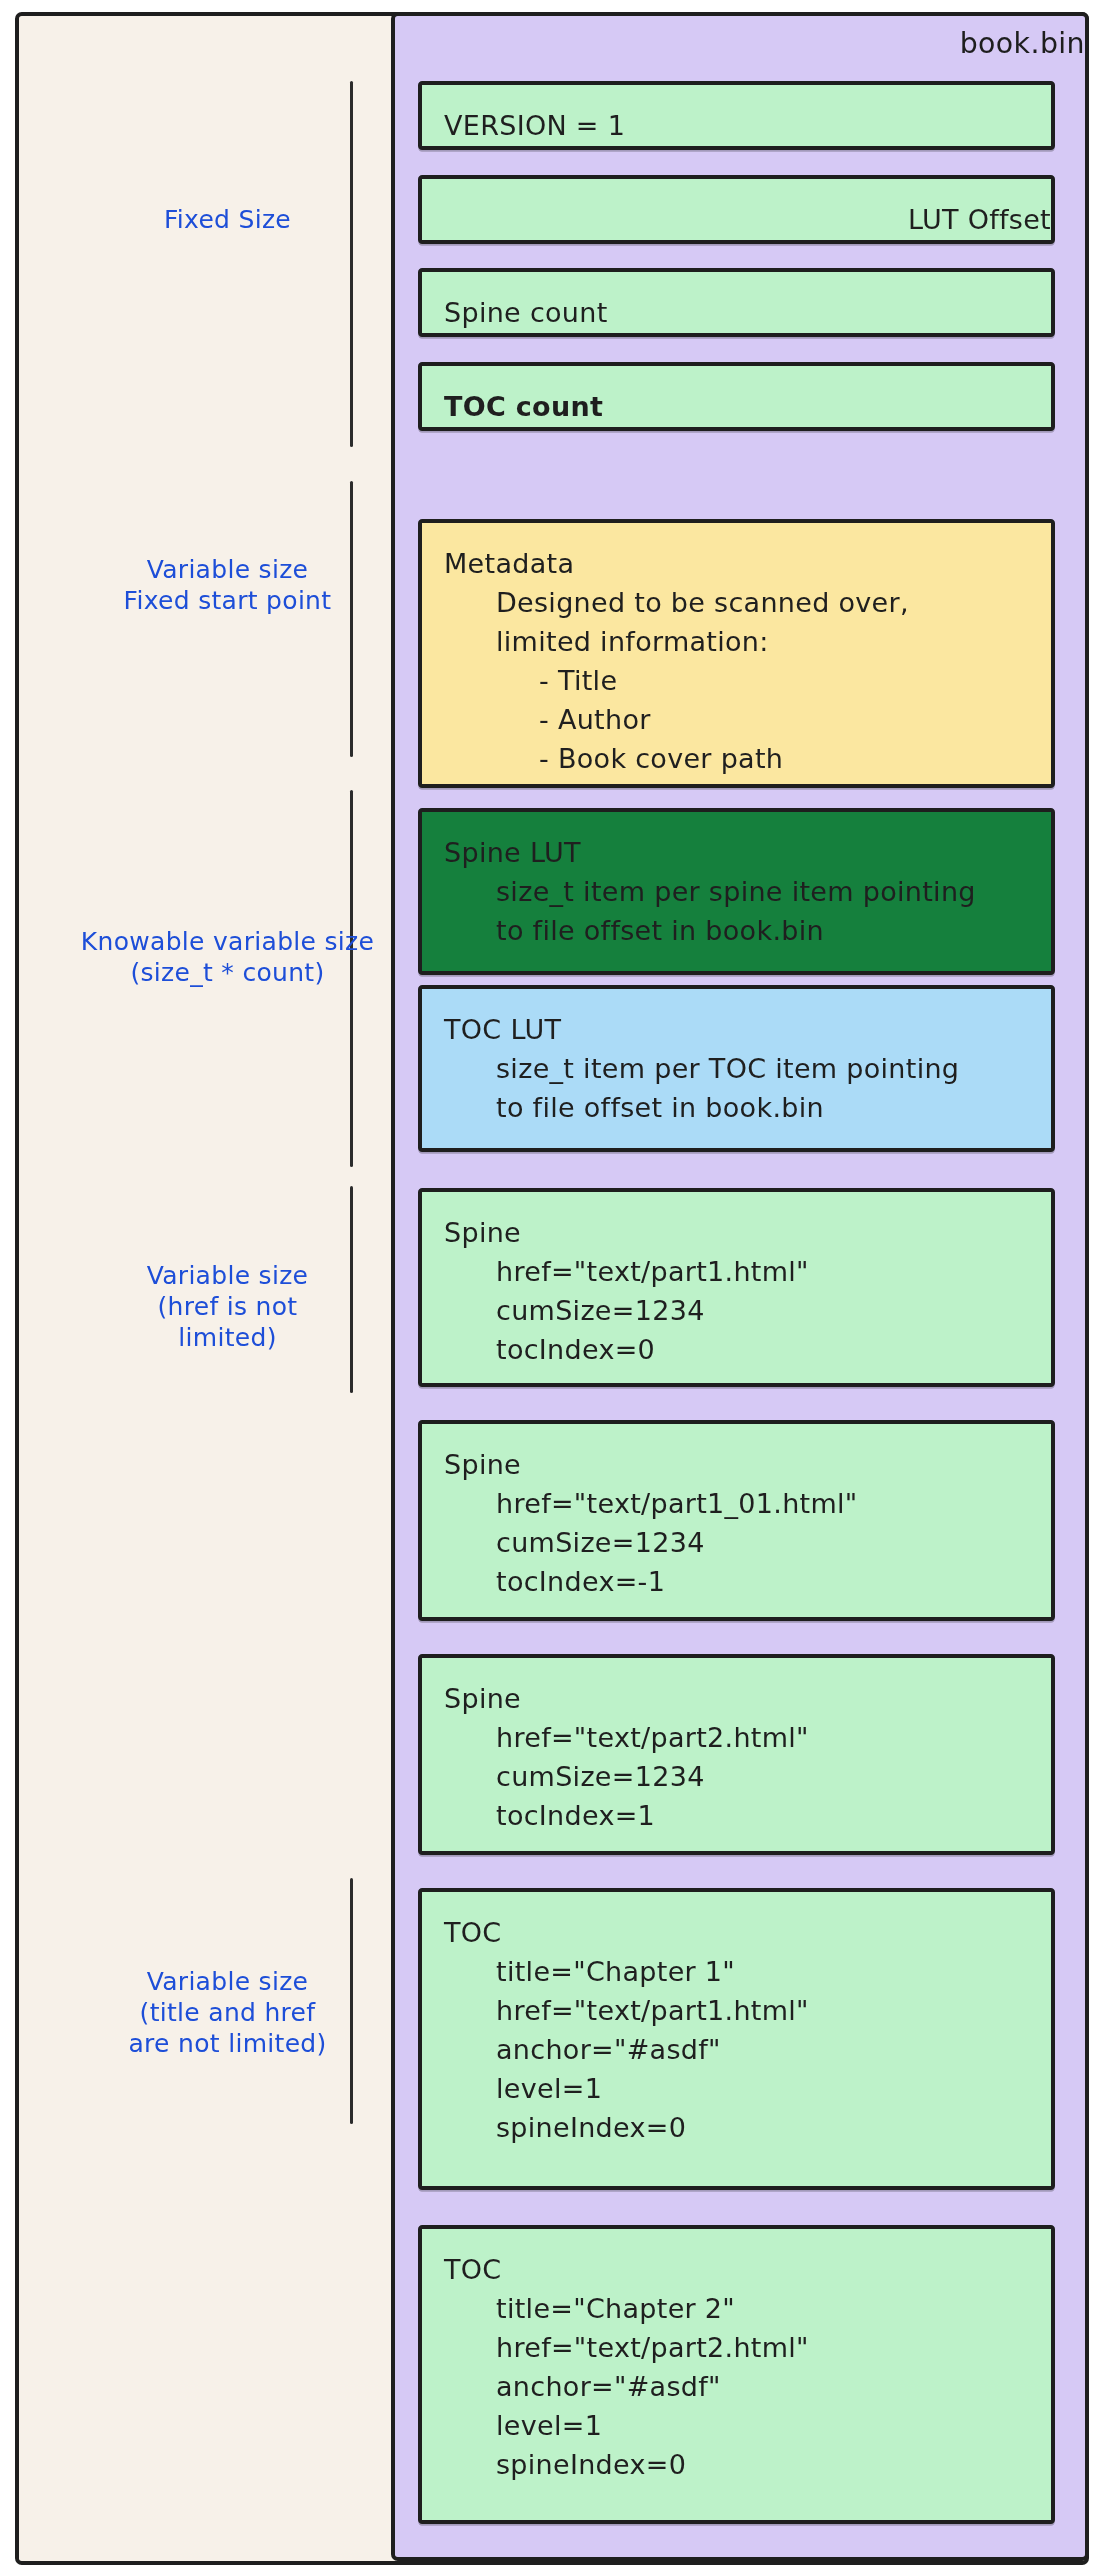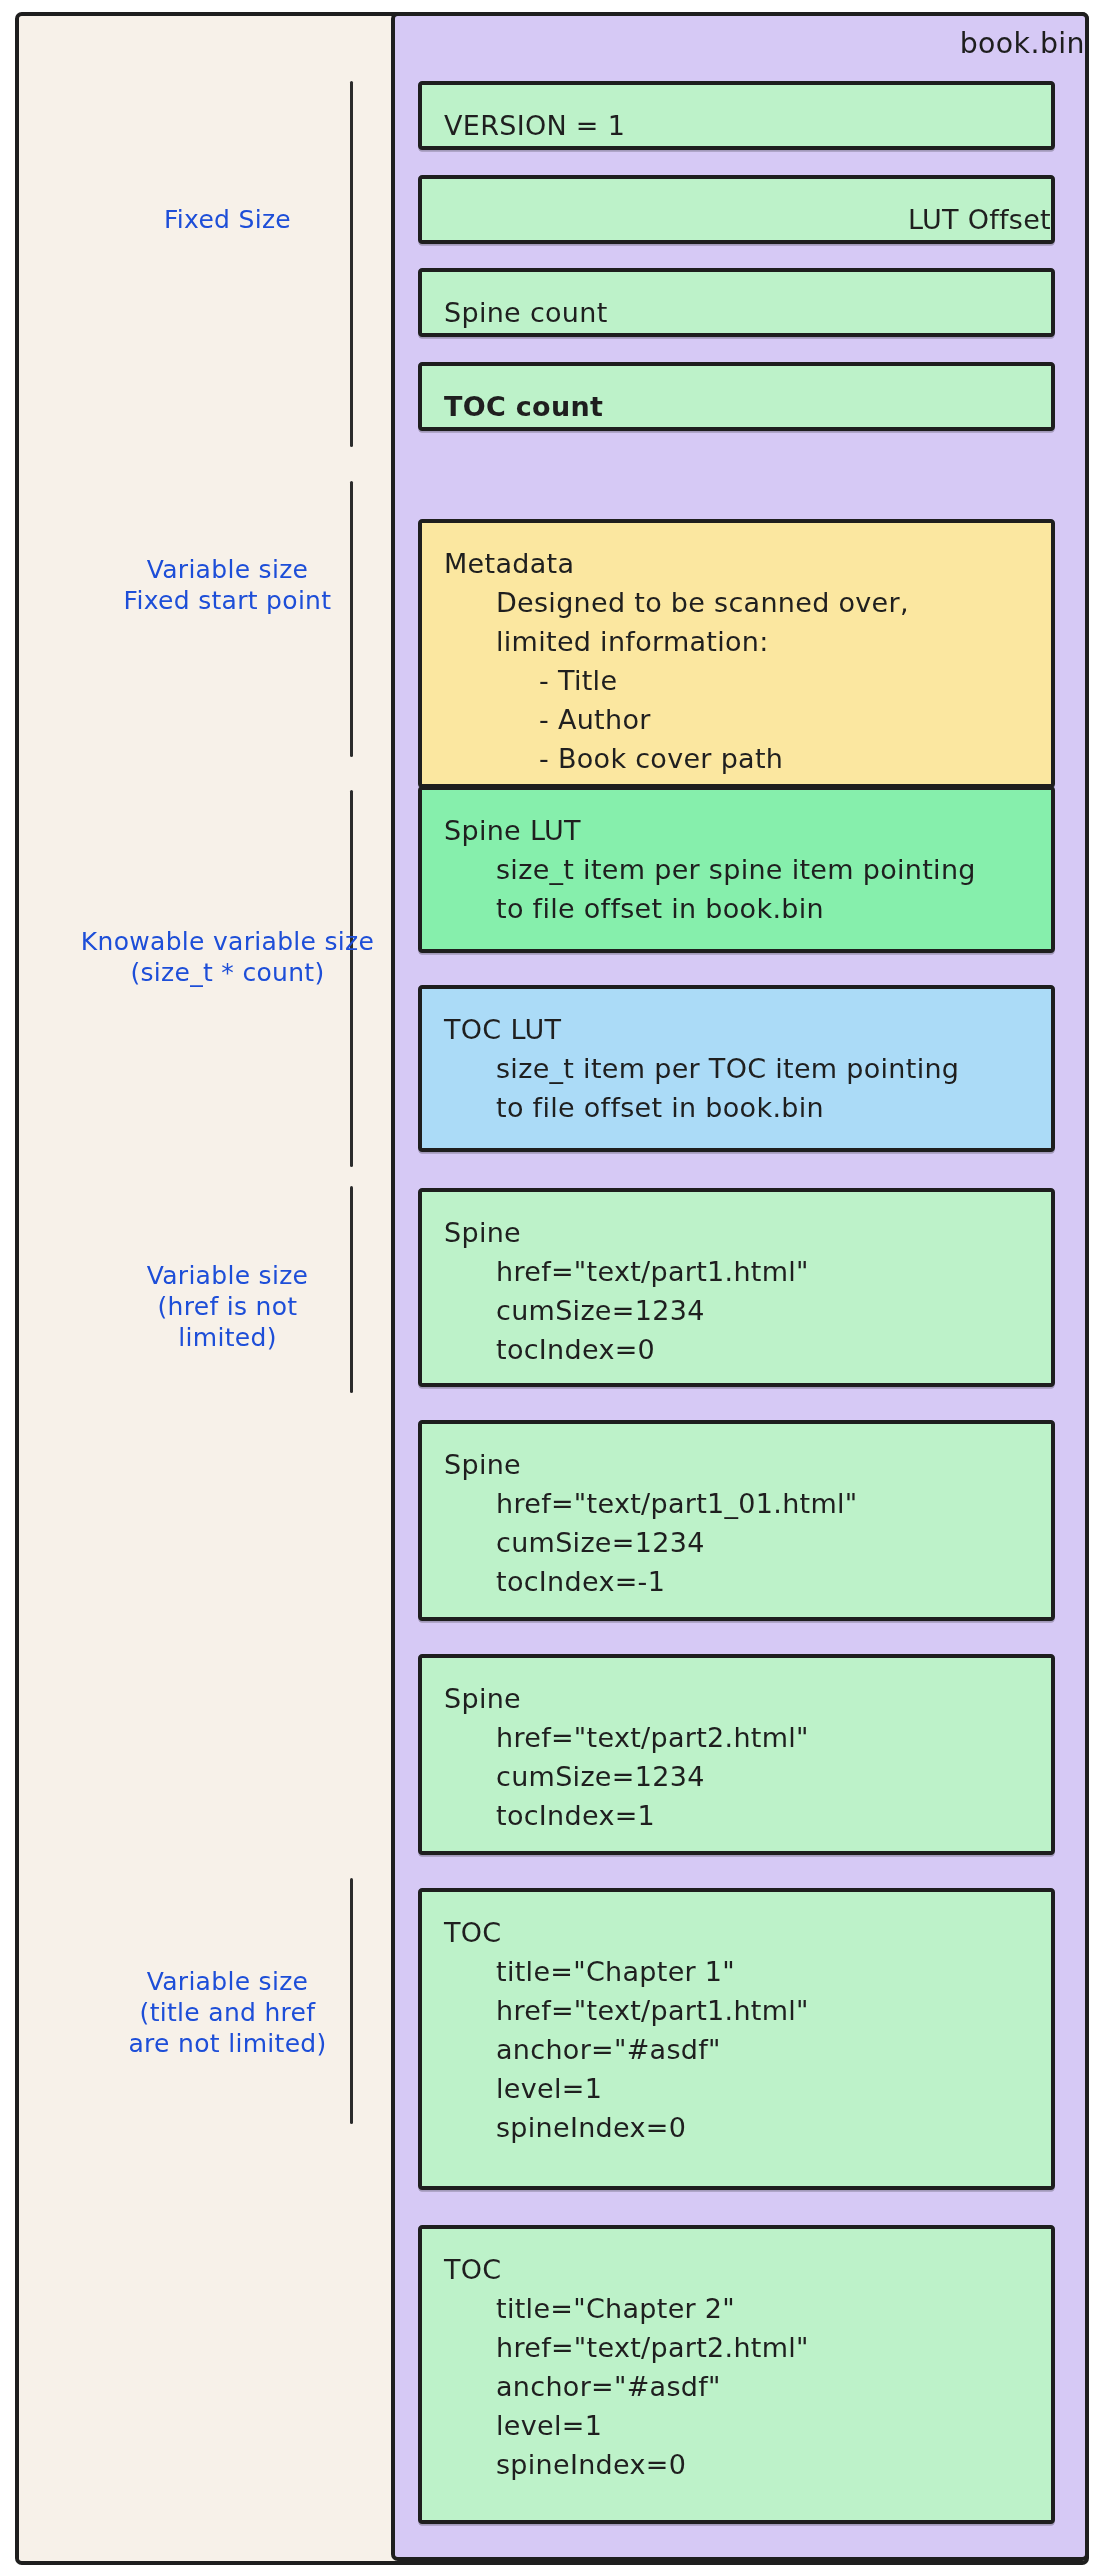--- a/index.html
+++ b/index.html
@@ -138,21 +138,21 @@
         <div class="line i0">TOC count</div>
       </div>
       <div class="field-box" style="top: 483px; height: 269px; background: rgb(251, 231, 160); margin-top: 36px;">
         <div class="line i0">Metadata</div>
         <div class="line i1">Designed to be scanned over,</div>
         <div class="line i1">limited information:</div>
         <div class="line i2">- Title</div>
         <div class="line i2">- Author</div>
         <div class="line i2">- Book cover path</div>
       </div>
-      <div class="field-box" style="top: 786px; height: 167px; background: #86efac;">
+      <div class="field-box" style="top: 808px; height: 167px; background: #15803d;">
         <div class="line i0">Spine LUT</div>
         <div class="line i1">size_t item per spine item pointing</div>
         <div class="line i1">to file offset in book.bin</div>
       </div>
       <div class="field-box" style="top: 985px; height: 167px; background: rgb(171, 219, 247);">
         <div class="line i0">TOC LUT</div>
         <div class="line i1">size_t item per TOC item pointing</div>
         <div class="line i1">to file offset in book.bin</div>
       </div>
       <div class="field-box" style="top: 1188px; height: 199px; background: rgb(189, 242, 201);">

